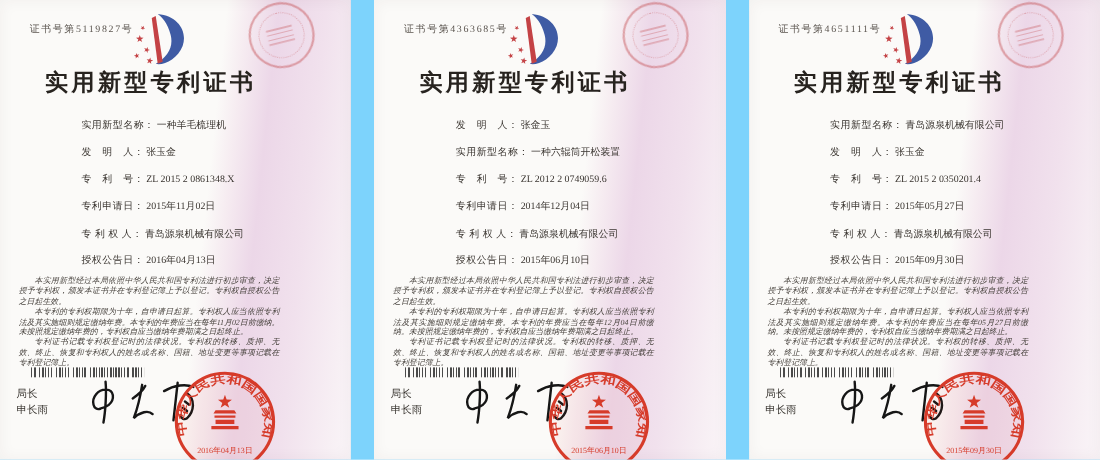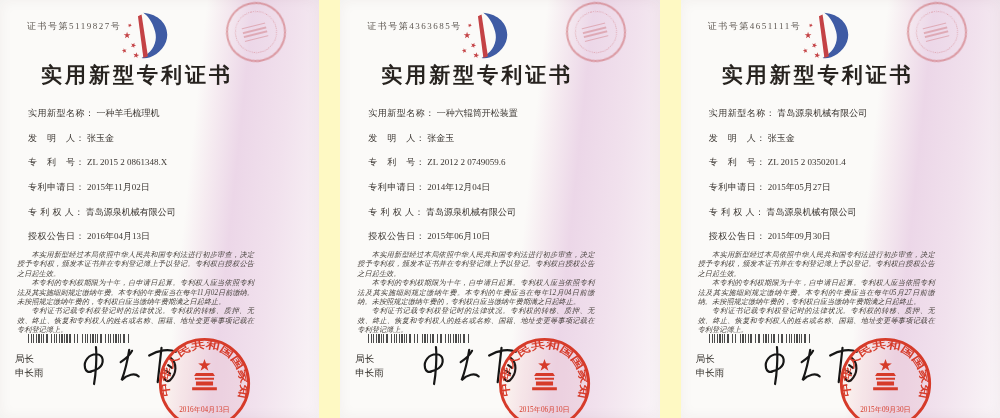--- a/index.html
+++ b/index.html
@@ -1,21 +1,21 @@
 <!DOCTYPE html>
 <html><head>
 <meta charset="utf-8">
 <style>
   html,body { margin:0; padding:0; }
   body {
     width:1000px; height:418px; background:#ffffff;
     font-family:"Liberation Sans","DejaVu Sans",sans-serif;
     overflow:hidden;
   }
-  .canvas { display:flex; gap:21px; width:1000px; height:418px; background:#fef9c3; }
+  .canvas { display:flex; gap:21px; width:1000px; height:418px; background:#7dd3fc; }
   .cert {
     position:relative; flex:1 1 0; height:418px; overflow:hidden;
     background:
       linear-gradient(96deg,
         #fbfaf8 0%, #fbfaf8 57%,
         #f6ecf1 62%, #ecd7e8 70%,
         #f1e1ed 82%, #f7eff4 94%, #faf5f8 100%);
     box-shadow: inset 0 0 14px rgba(60,40,40,0.05);
   }
   .cert-no {
@@ -37,21 +37,21 @@
     content:""; position:absolute; left:15px; top:19px; width:24px; height:16px;
     background:repeating-linear-gradient(0deg, rgba(196,80,84,.4) 0 1.4px, transparent 1.4px 4.2px);
   }
   .title {
     position:absolute; left:12px; top:61px; width:250px; margin:0;
     text-align:center; font-family:Liberation Serif, serif;
     font-weight:bold; font-size:21px; letter-spacing:3px; color:#27231f;
   }
   .fields { position:absolute; left:28px; top:107px; }
   .field { height:24.7px; font-size:9px; color:#3a3530; white-space:nowrap;
-    font-family:"Liberation Serif","DejaVu Serif",serif; }
+    font-family:"Liberation Serif","DejaVu Serif",serif;margin-left:46px; }
   .flabel { letter-spacing:.5px; }
   .fvalue { margin-left:2px; }
   .body-text {
     position:absolute; left:17px; top:251px; width:237px;
     font-size:7.2px; line-height:9.4px; color:#48433e; text-align:justify;
     font-family:"Liberation Serif","DejaVu Serif",serif;
     font-style:italic;
   }
   .body-text p { margin:0; text-indent:2em; }
   .barcode {
@@ -131,22 +131,22 @@
       <path d="M29,5 L36,51 L31,53 L25,7 Z" fill="#c03538"></path>
       <path d="M0,-3 L0.7,-1 L2.9,-0.9 L1.1,0.4 L1.8,2.4 L0,1.2 L-1.8,2.4 L-1.1,0.4 L-2.9,-0.9 L-0.7,-1 Z" transform="translate(13,28) scale(1.3)" fill="#c03538"></path>
       <path d="M0,-3 L0.7,-1 L2.9,-0.9 L1.1,0.4 L1.8,2.4 L0,1.2 L-1.8,2.4 L-1.1,0.4 L-2.9,-0.9 L-0.7,-1 Z" transform="translate(20,39) scale(1.05) rotate(20)" fill="#c03538"></path>
       <path d="M0,-3 L0.7,-1 L2.9,-0.9 L1.1,0.4 L1.8,2.4 L0,1.2 L-1.8,2.4 L-1.1,0.4 L-2.9,-0.9 L-0.7,-1 Z" transform="translate(10,45) scale(0.95) rotate(-15)" fill="#c03538"></path>
       <path d="M0,-3 L0.7,-1 L2.9,-0.9 L1.1,0.4 L1.8,2.4 L0,1.2 L-1.8,2.4 L-1.1,0.4 L-2.9,-0.9 L-0.7,-1 Z" transform="translate(23,50) scale(1.15) rotate(10)" fill="#c03538"></path>
       <path d="M0,-3 L0.7,-1 L2.9,-0.9 L1.1,0.4 L1.8,2.4 L0,1.2 L-1.8,2.4 L-1.1,0.4 L-2.9,-0.9 L-0.7,-1 Z" transform="translate(16,17) scale(0.8) rotate(30)" fill="#c03538"></path>
     </svg>
     <div class="stamp"></div>
     <h1 class="title">实用新型专利证书</h1>
     <div class="fields">
+      <div class="field"><span class="flabel">发　明　人：</span><span class="fvalue">张金玉</span></div>
       <div class="field"><span class="flabel">实用新型名称：</span><span class="fvalue">一种六辊筒开松装置</span></div>
-      <div class="field"><span class="flabel">发　明　人：</span><span class="fvalue">张金玉</span></div>
       <div class="field"><span class="flabel">专　利　号：</span><span class="fvalue">ZL 2012 2 0749059.6</span></div>
       <div class="field"><span class="flabel">专利申请日：</span><span class="fvalue">2014年12月04日</span></div>
       <div class="field"><span class="flabel">专 利 权 人：</span><span class="fvalue">青岛源泉机械有限公司</span></div>
       <div class="field"><span class="flabel">授权公告日：</span><span class="fvalue">2015年06月10日</span></div>
     </div>
     <div class="body-text">
       <p>本实用新型经过本局依照中华人民共和国专利法进行初步审查，决定授予专利权，颁发本证书并在专利登记簿上予以登记。专利权自授权公告之日起生效。</p>
       <p>本专利的专利权期限为十年，自申请日起算。专利权人应当依照专利法及其实施细则规定缴纳年费。本专利的年费应当在每年12月04日前缴纳。未按照规定缴纳年费的，专利权自应当缴纳年费期满之日起终止。</p>
       <p>专利证书记载专利权登记时的法律状况。专利权的转移、质押、无效、终止、恢复和专利权人的姓名或名称、国籍、地址变更等事项记载在专利登记簿上。</p>
     </div>

